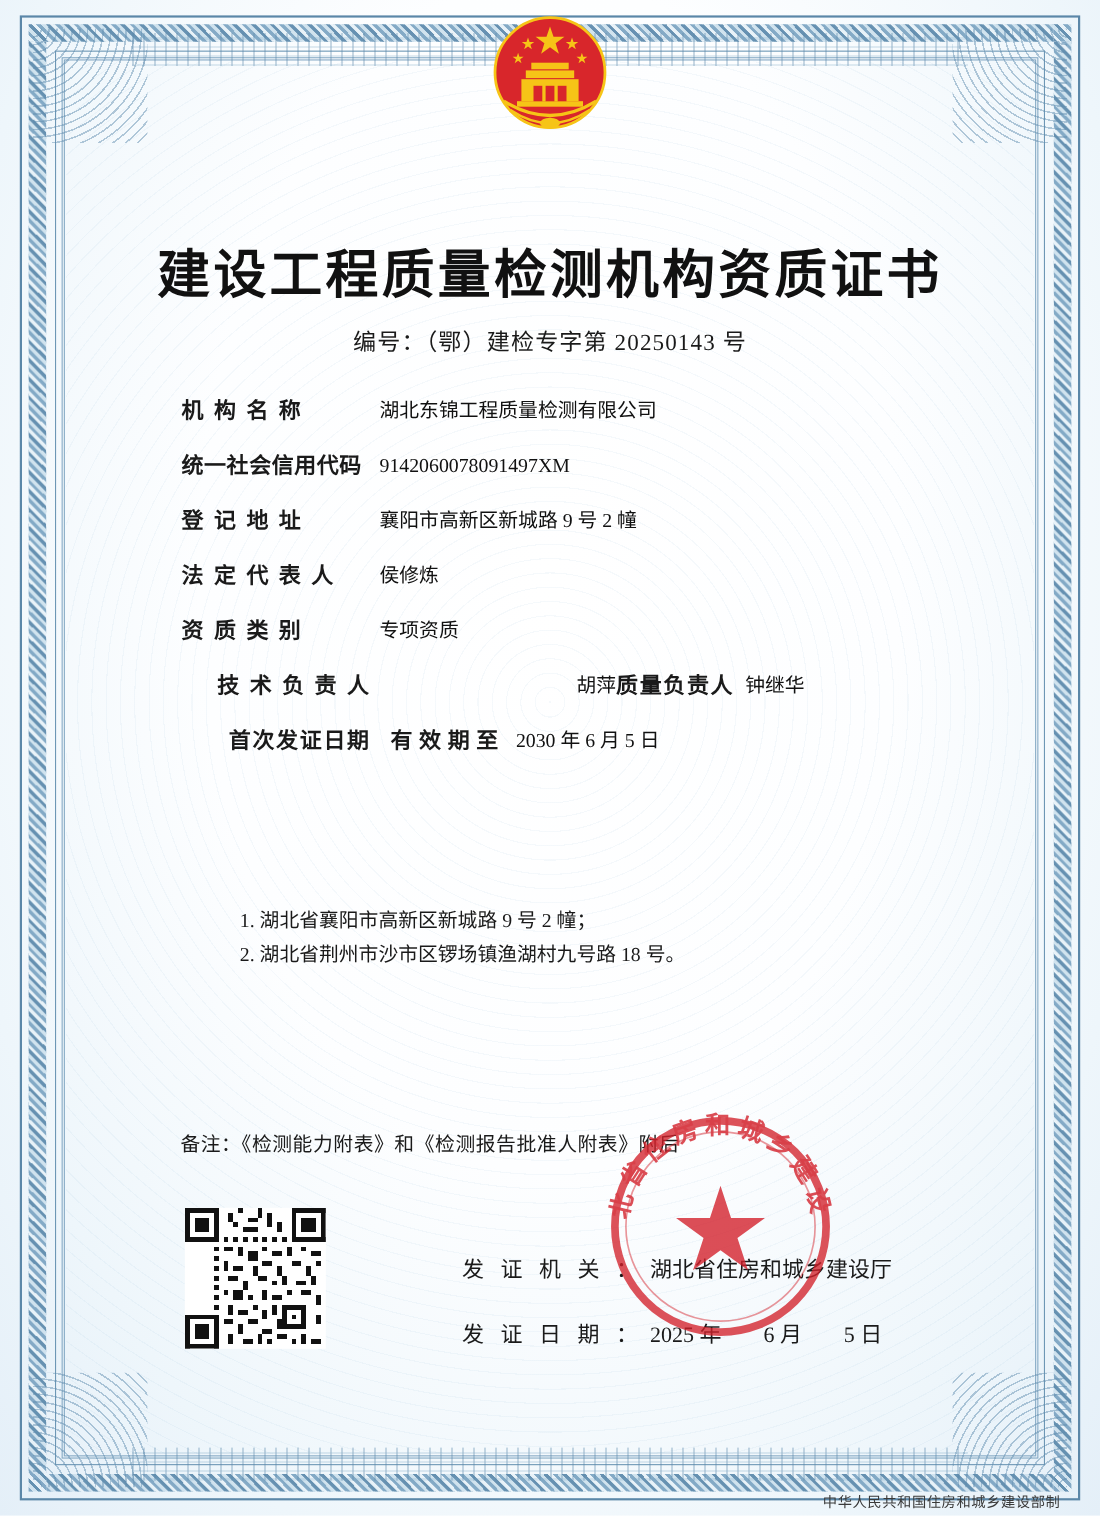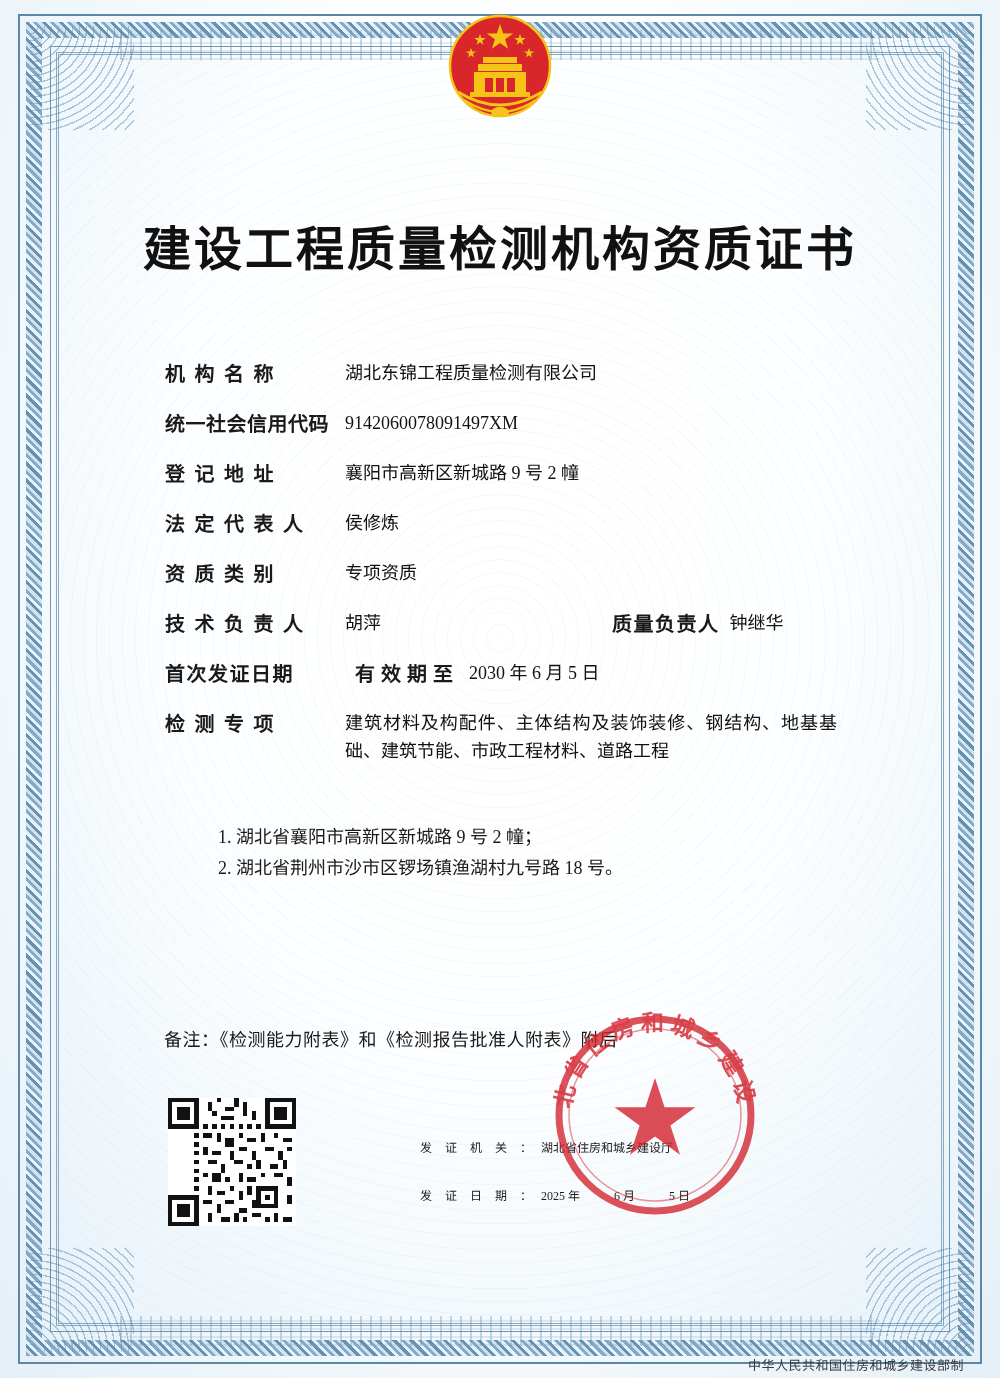--- a/index.html
+++ b/index.html
@@ -161,25 +161,24 @@
   }
   .label.w9 { width: 180px; letter-spacing: 9.5px; }
   .label.w-code { width: 180px; letter-spacing: .5px; }
   .label.w-date { width: 172px; letter-spacing: 1.5px; }
   .value {
     font-size: 18px;
     color: #111;
   }
   .value.wide { width: 495px; }
 
-  .row.two-col { justify-content: flex-start; }
+  .row.two-col { justify-content: flex-start; text-align: right; }
   .col-right {
     display: flex;
     align-items: flex-start;
-    margin-left: 52px;
   }
   .label.mini { width: auto; letter-spacing: 1.5px; margin-right: 2px; }
 
   
   .value.multiline {
     width: 492px;
     line-height: 1.55;
     text-align: justify;
   }
 
@@ -220,21 +219,21 @@
     width: 128px;
     height: 128px;
     background: #fff;
   }
 
   
   .issuer {
     position: absolute;
     left: 420px;
     top: 1138px;
-    font-size: 12px;
+    font-size: 20px;
     letter-spacing: 1px;
   }
   .issuer .ln { margin-bottom: 30px; }
   .issuer .lb { font-weight: normal; letter-spacing: 5px; }
   .issuer .vv { letter-spacing: 0px; }
   .date-sep { display: inline-block; width: 26px; }
 
   
   .seal {
     position: absolute;
@@ -296,20 +295,21 @@
         <polygon fill="#f6c417" points="89,40 90.2,43.6 94,43.6 90.9,45.8 92.1,49.4 89,47.2 85.9,49.4 87.1,45.8 84,43.6 87.8,43.6"></polygon>
 
         <path d="M18 84 Q60 110 102 84" stroke="#f6c417" stroke-width="3" fill="none"></path>
         <path d="M24 92 Q60 116 96 92" stroke="#f6c417" stroke-width="2.4" fill="none"></path>
         <ellipse cx="60" cy="104" rx="9" ry="5" fill="#f6c417"></ellipse>
       </svg>
     </div>
   </div>
 
   <div class="title">建设工程质量检测机构资质证书</div>
+  <div class="serial">编号：（鄂）建检专字第 20250143 号</div>
 
   <div class="fields">
 
     <div class="row">
       <div class="label w9">机构名称</div>
       <div class="value wide">湖北东锦工程质量检测有限公司</div>
     </div>
 
     <div class="row">
       <div class="label w-code">统一社会信用代码</div>
@@ -341,24 +341,20 @@
     </div>
 
     <div class="row two-col">
       <div class="label w-date">首次发证日期</div>
       <div class="col-right" style="margin-left:18px">
         <div class="label mini" style="letter-spacing:6px">有效期至</div>
         <div class="value" style="margin-left:8px">2030 年 6 月 5 日</div>
       </div>
     </div>
 
-    <div class="row">
-      <div class="label w9">检测专项</div>
-      <div class="value multiline">建筑材料及构配件、主体结构及装饰装修、钢结构、地基基础、建筑节能、市政工程材料、道路工程</div>
-    </div>
 
   </div>
 
   <ol class="sites-list">
     <li>湖北省襄阳市高新区新城路 9 号 2 幢；</li>
     <li>湖北省荆州市沙市区锣场镇渔湖村九号路 18 号。</li>
   </ol>
 
   <div class="remark">备注：《检测能力附表》和《检测报告批准人附表》附后</div>
 

